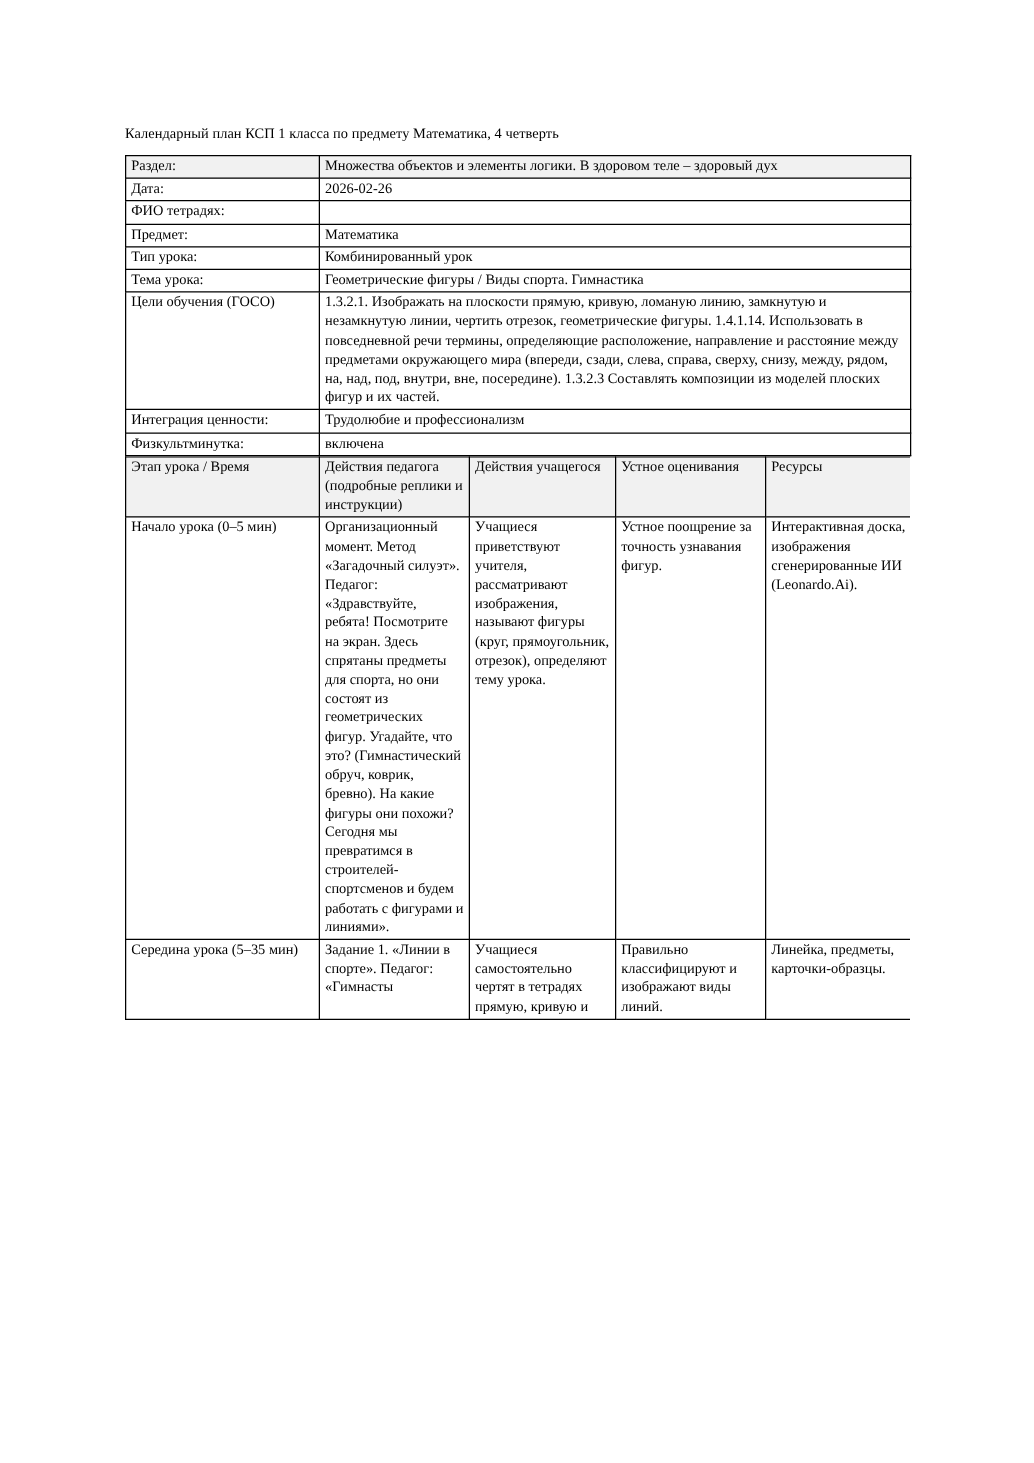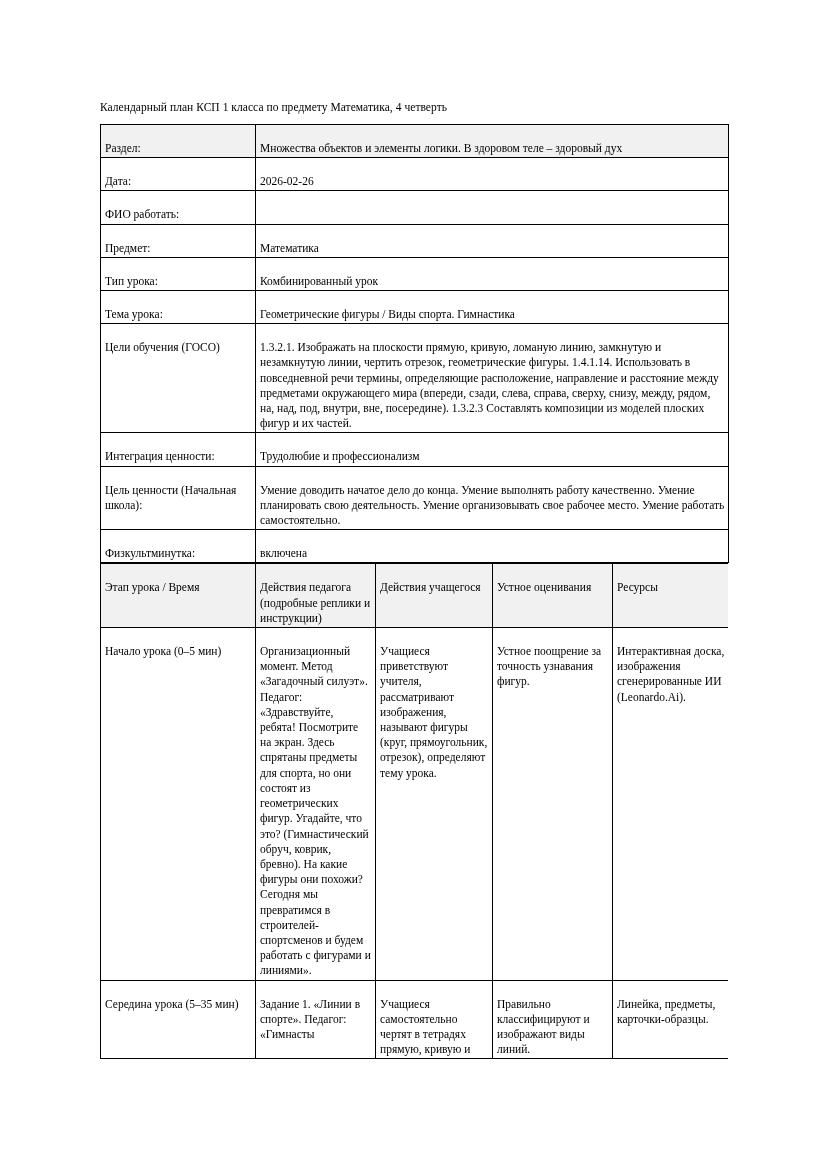--- a/index.html
+++ b/index.html
@@ -32,21 +32,21 @@
   table.doc-table {
     border-collapse: collapse;
     width: 628px;
     table-layout: fixed;
     margin: 0;
   }
   table.doc-table td,
   table.doc-table th {
     border: 1px solid #000000;
     vertical-align: top;
-    padding: 16px 3px 1px 4px;
+    padding: 1px 3px 1px 4px;
     font-size: 11.5px;
     line-height: 15.2px;
     font-weight: normal;
     text-align: left;
     word-wrap: break-word;
     overflow-wrap: break-word;
   }
   table.doc-table td.shaded,
   table.doc-table th.shaded {
     background: #f1f1f1;
@@ -89,21 +89,21 @@
     <tbody>
         <tr>
           <td class="shaded">Раздел:</td>
           <td class="shaded">Множества объектов и элементы логики. В здоровом теле – здоровый дух</td>
         </tr>
         <tr>
           <td>Дата:</td>
           <td>2026-02-26</td>
         </tr>
         <tr>
-          <td>ФИО работать:</td>
+          <td>ФИО тетрадях:</td>
           <td></td>
         </tr>
         <tr>
           <td>Предмет:</td>
           <td>Математика</td>
         </tr>
         <tr>
           <td>Тип урока:</td>
           <td>Комбинированный урок</td>
         </tr>
@@ -111,24 +111,20 @@
           <td>Тема урока:</td>
           <td>Геометрические фигуры / Виды спорта. Гимнастика</td>
         </tr>
         <tr>
           <td>Цели обучения (ГОСО)</td>
           <td>1.3.2.1. Изображать на плоскости прямую, кривую, ломаную линию, замкнутую и незамкнутую линии, чертить отрезок, геометрические фигуры. 1.4.1.14. Использовать в повседневной речи термины, определяющие расположение, направление и расстояние между предметами окружающего мира (впереди, сзади, слева, справа, сверху, снизу, между, рядом, на, над, под, внутри, вне, посередине). 1.3.2.3 Составлять композиции из моделей плоских фигур и их частей.</td>
         </tr>
         <tr>
           <td>Интеграция ценности:</td>
           <td>Трудолюбие и профессионализм</td>
-        </tr>
-        <tr>
-          <td>Цель ценности (Начальная школа):</td>
-          <td>Умение доводить начатое дело до конца. Умение выполнять работу качественно. Умение планировать свою деятельность. Умение организовывать свое рабочее место. Умение работать самостоятельно.</td>
         </tr>
         <tr>
           <td>Физкультминутка:</td>
           <td>включена</td>
         </tr>
       </tbody>
   </table>
 
 
   <div class="flow-wrap">

